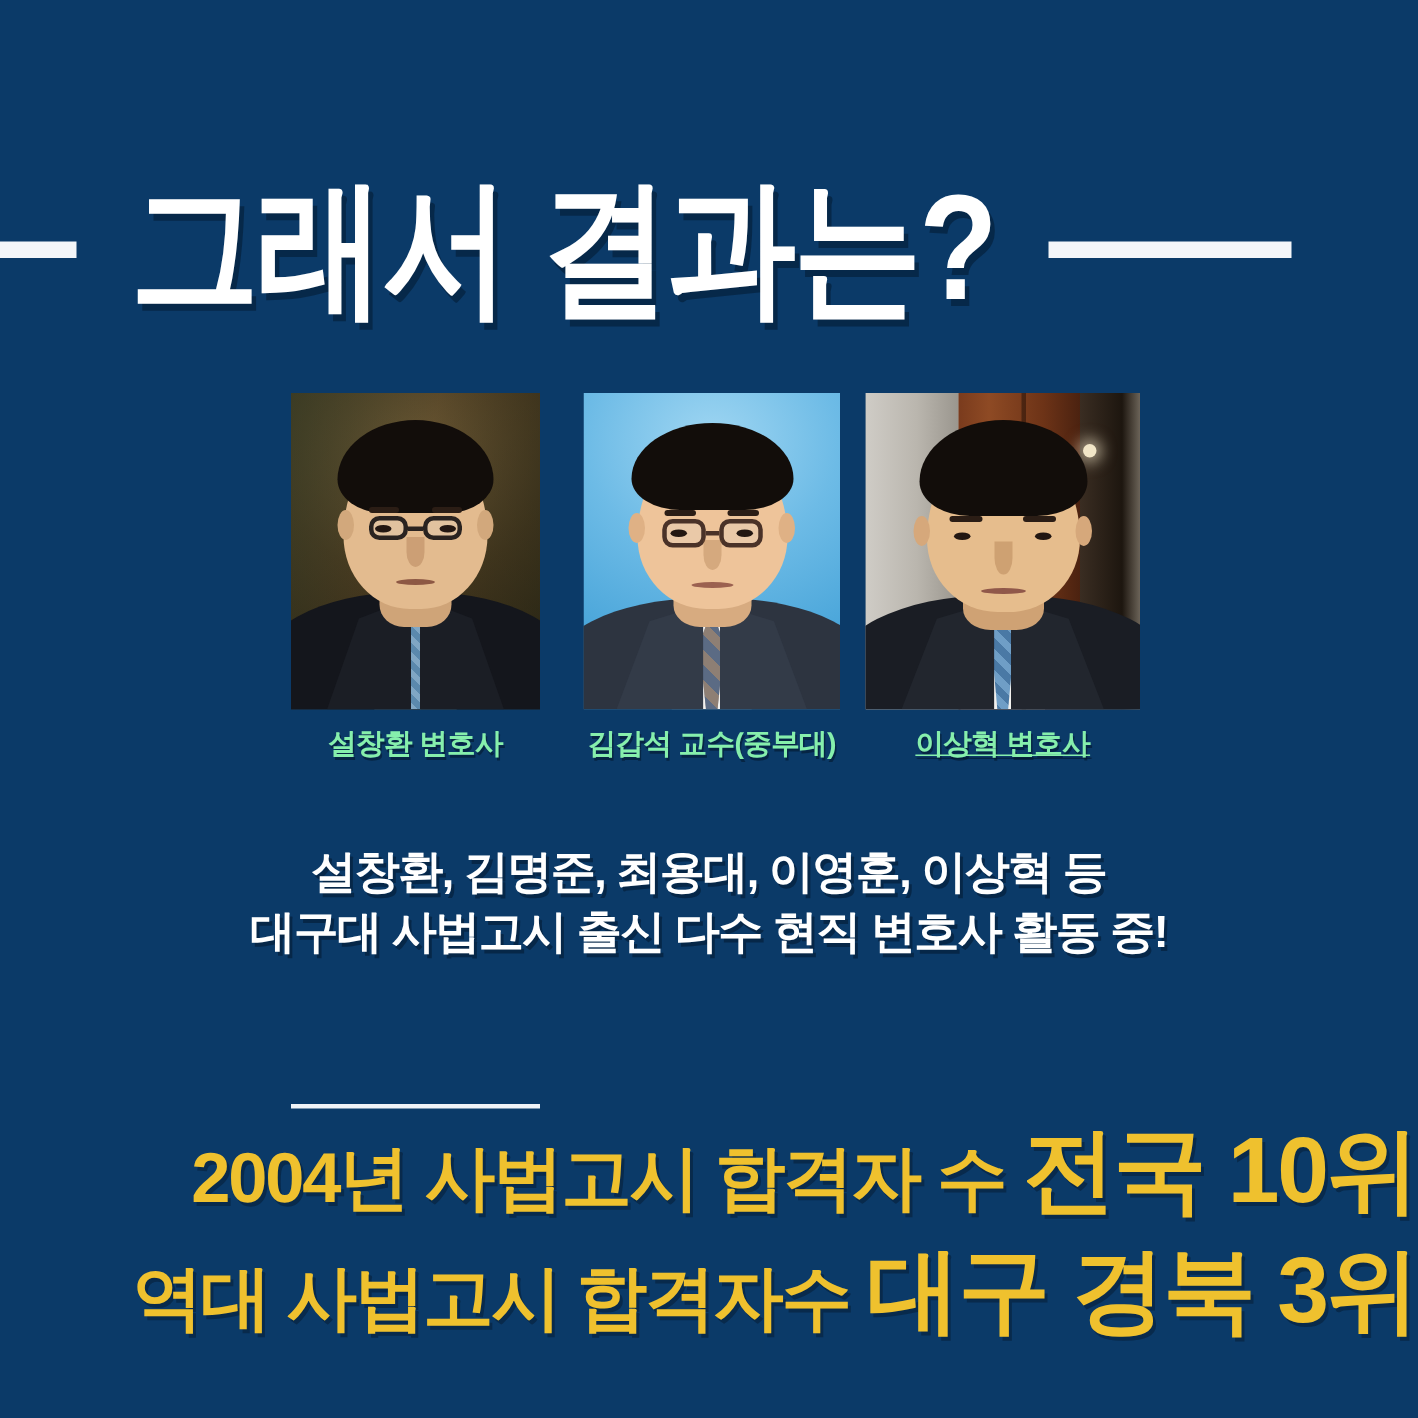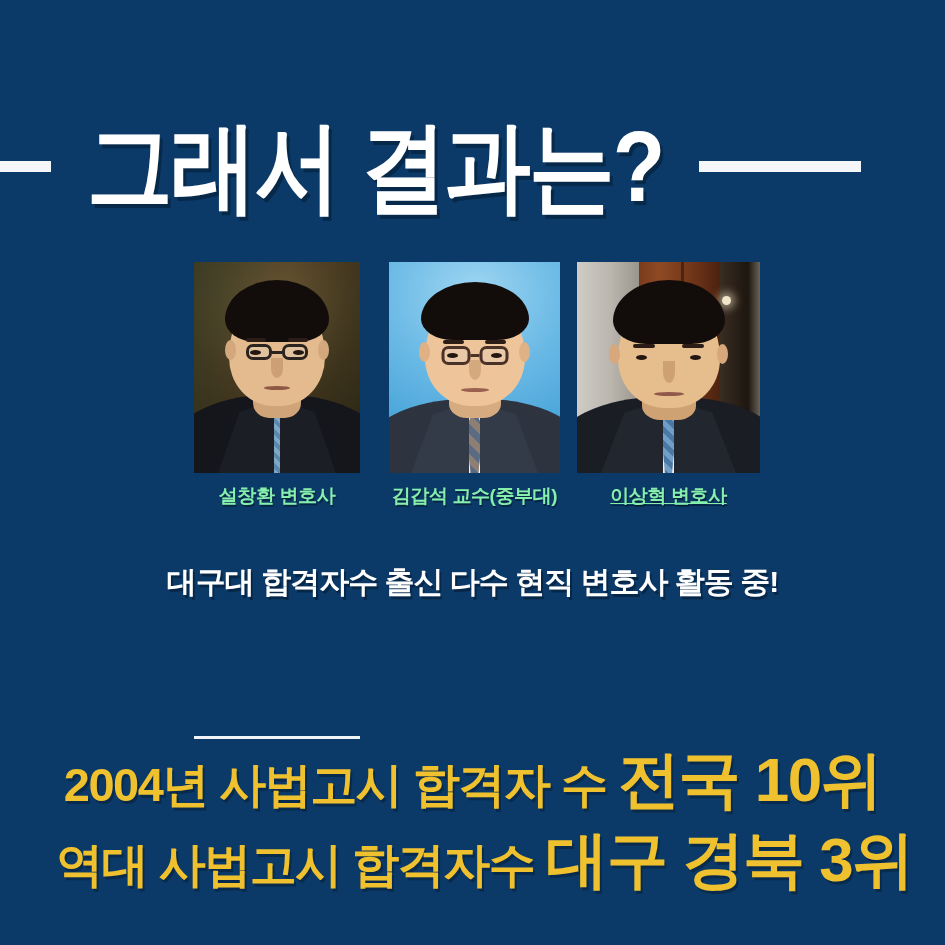--- a/index.html
+++ b/index.html
@@ -178,21 +178,21 @@
     letter-spacing:-1px;
     text-shadow:2px 3px 0 rgba(4,24,45,.55);
   }
   .midblock .line{ display:block; white-space:nowrap; }
 
   
   .stat{
     position:absolute;
     left:0;
     width:945px;
-    text-align:center;
+    text-align:right;
     color:#efc12e;
     font-weight:bold;
     white-space:nowrap;
     letter-spacing:-1.5px;
     text-shadow:2px 3px 0 rgba(5,26,48,.5);
   }
   .stat.s1{ top:738px; }
   .stat.s2{ top:818px;padding-left:24px; }
   .stat .small{ font-size:47px; }
   .stat .big{ font-size:62px; }
@@ -297,21 +297,22 @@
   </div>
 
   <div class="photo-underline"></div>
 </div>
 
 <div class="caption c1">설창환 변호사</div>
 <div class="caption c2">김갑석 교수(중부대)</div>
 <div class="caption c3">이상혁 변호사</div>
 
 <div class="midblock">
-  <span class="line">대구대 합격자수 출신 다수 현직 변호사 활동 중!</span>
+  <span class="line">설창환, 김명준, 최용대, 이영훈, 이상혁 등</span>
+  <span class="line">대구대 사법고시 출신 다수 현직 변호사 활동 중!</span>
 </div>
 
 <div class="stat s1">
   <span class="small">2004년 사법고시 합격자 수 </span><span class="big">전국 10위</span>
 </div>
 <div class="stat s2">
   <span class="small">역대 사법고시 합격자수 </span><span class="big">대구 경북 3위</span>
 </div>
 
 </body></html>

